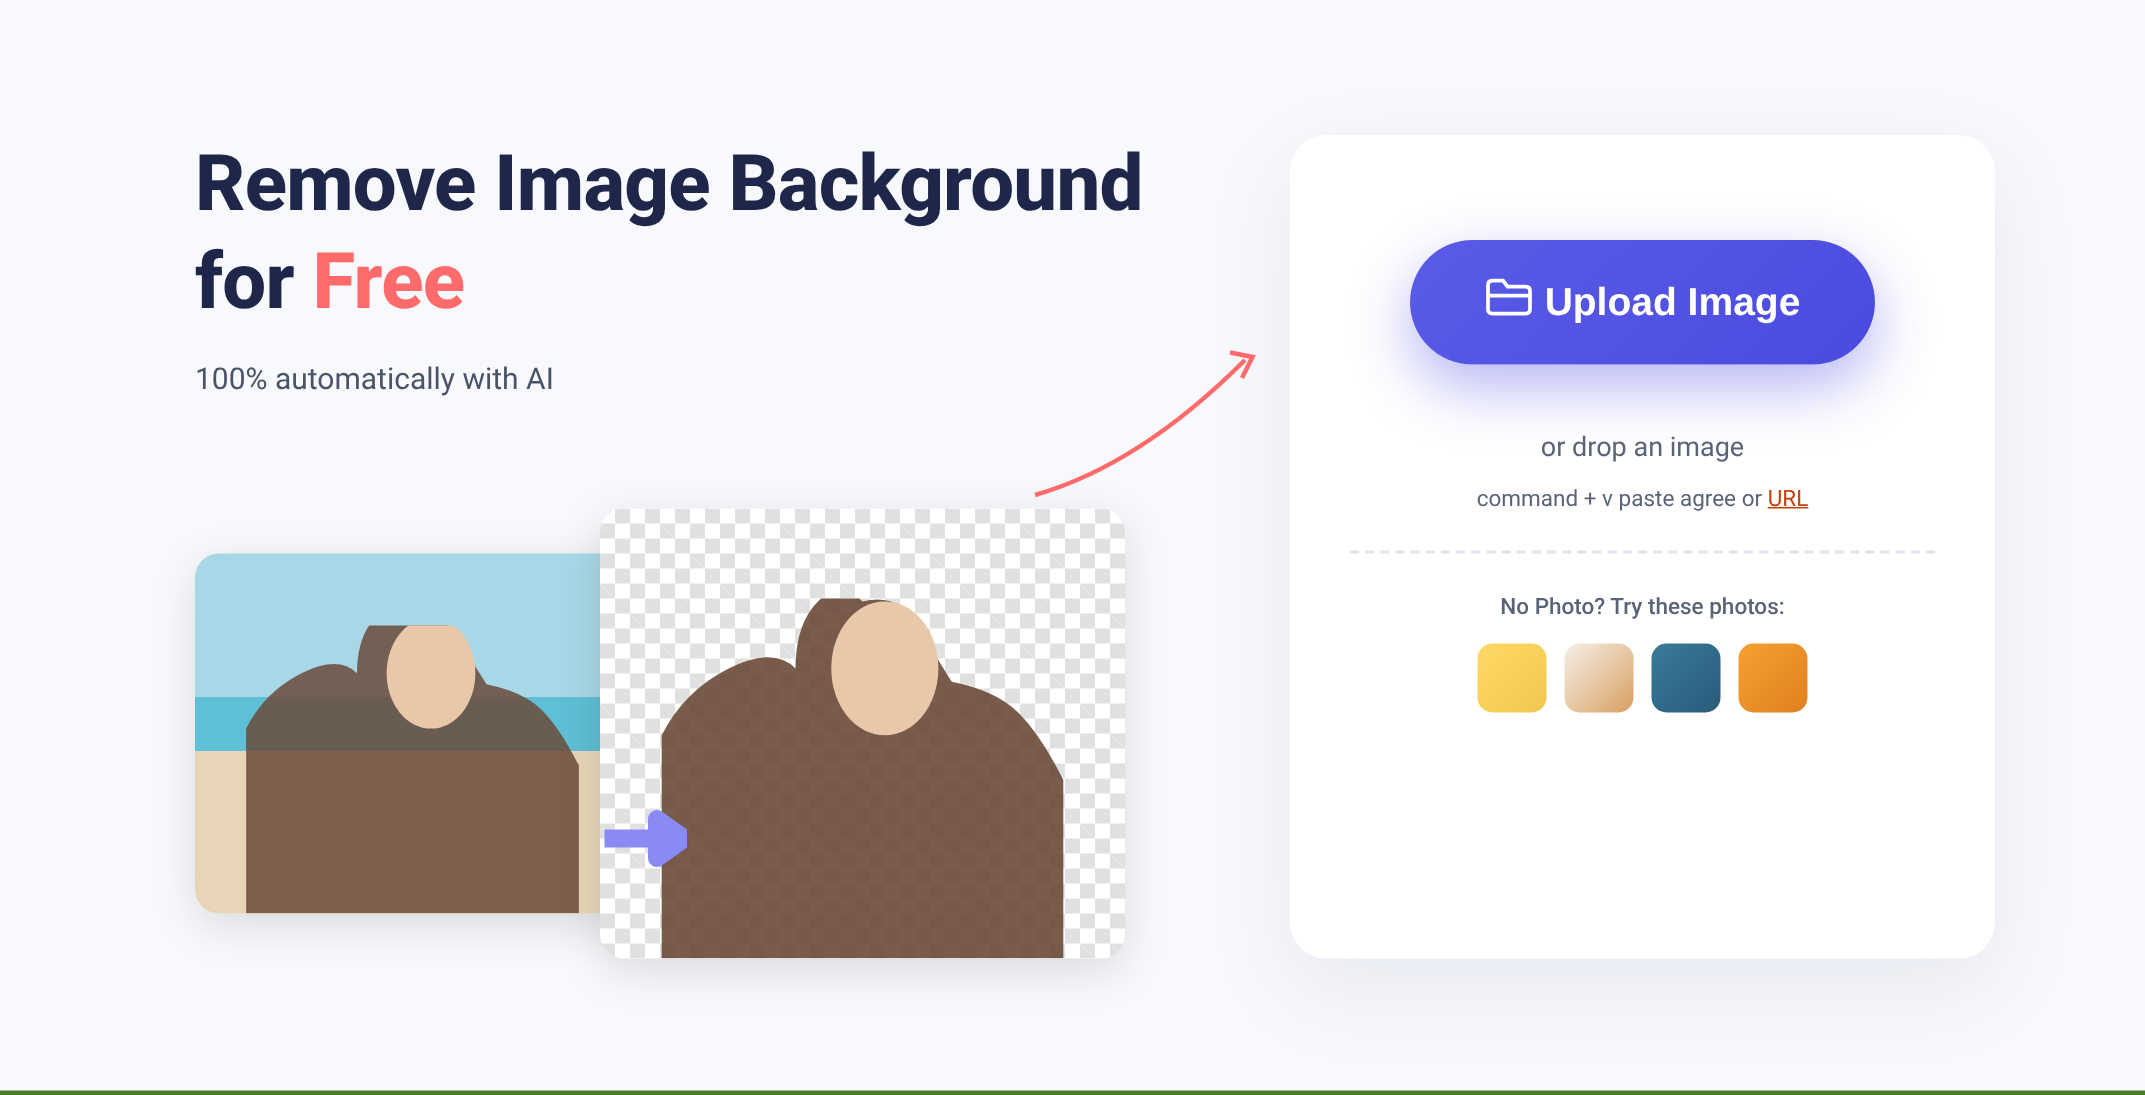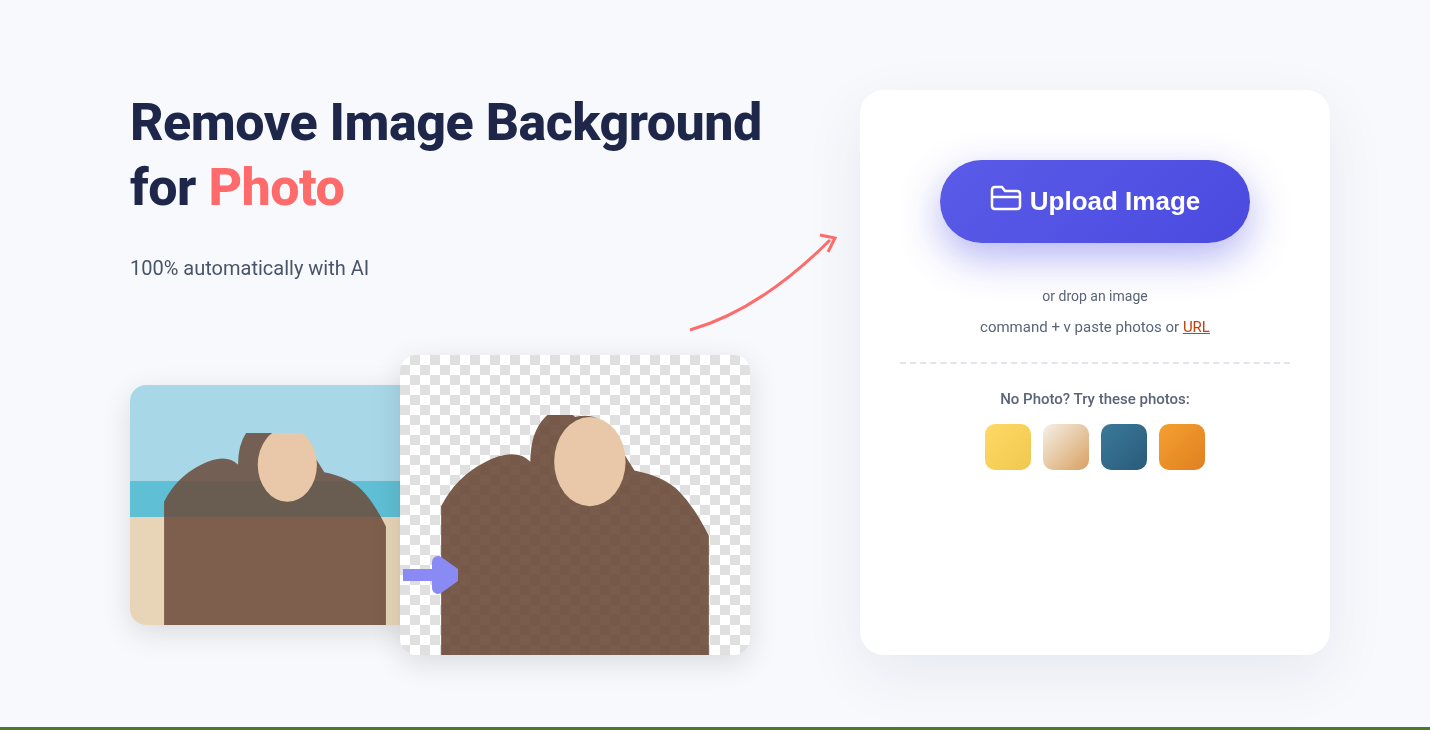--- a/index.html
+++ b/index.html
@@ -25,21 +25,21 @@
       font-size: 52px;
       font-weight: 800;
       color: #1e2749;
       line-height: 1.25;
       letter-spacing: -0.5px;
     }
     .headline-accent {
       color: #ff6b6b;
     }
     .subtitle {
-      margin-top: 36px;
+      margin-top: 20px;
       font-size: 20px;
       color: #4a5468;
       font-weight: 400;
     }
     .image-comparison {
       margin-top: 75px;
       display: flex;
       align-items: center;
       gap: 0;
       position: relative;
@@ -115,21 +115,21 @@
       font-size: 26px;
       font-weight: 600;
       cursor: pointer;
       display: inline-flex;
       align-items: center;
       gap: 8px;
       box-shadow: 0 15px 40px rgba(90, 90, 230, 0.45);
     }
     .drop-text {
       margin-top: 45px;
-      font-size: 14px;
+      font-size: 18px;
       color: #5a6478;
     }
     .paste-text {
       margin-top: 14px;
       font-size: 15px;
       color: #5a6478;
     }
     .url-link {
       color: #c2410c;
       text-decoration: underline;
@@ -179,21 +179,21 @@
       height: 3px;
       background: #4a7a2a;
     }
   </style>
 </head>
 <body>
 
 <div class="container">
   <div class="left-section">
     <h1 class="headline">
-      <span>Remove Image Background for </span><span class="headline-accent">Photo</span>
+      <span>Remove Image Background for </span><span class="headline-accent">Free</span>
     </h1>
     <p class="subtitle">100% automatically with AI</p>
 
     <div class="image-comparison">
       <div class="image-box image-original">
         <svg class="person-silhouette" viewBox="0 0 100 100" preserveAspectRatio="xMidYMax slice">
           <path d="M 50 20 Q 45 15 40 20 Q 35 25 35 35 Q 30 30 20 35 Q 10 40 5 50 L 5 100 L 95 100 L 95 60 Q 90 50 85 45 Q 80 40 70 38 Q 65 30 62 25 Q 58 18 50 20 Z" fill="#6b4a3a" opacity="0.85"></path>
           <ellipse cx="55" cy="35" rx="12" ry="15" fill="#e8c8a8"></ellipse>
         </svg>
       </div>
@@ -223,21 +223,21 @@
         <svg width="32" height="28" viewBox="0 0 32 28" fill="none">
           <path d="M 2 6 Q 2 3 5 3 L 12 3 L 15 7 L 27 7 Q 30 7 30 10 L 30 22 Q 30 25 27 25 L 5 25 Q 2 25 2 22 Z" stroke="white" stroke-width="2.5" fill="none"></path>
           <path d="M 2 13 L 30 13" stroke="white" stroke-width="2.5"></path>
         </svg>
       </span>
       <span>Upload Image</span>
     </button>
 
     <p class="drop-text">or drop an image</p>
     <p class="paste-text">
-      <span>command + v paste photos or </span><a class="url-link">URL</a>
+      <span>command + v paste agree or </span><a class="url-link">URL</a>
     </p>
 
     <hr class="divider">
 
     <p class="try-photos-label">No Photo? Try these photos:</p>
     <div class="sample-photos">
       <div class="sample-photo sample-1"></div>
       <div class="sample-photo sample-2"></div>
       <div class="sample-photo sample-3"></div>
       <div class="sample-photo sample-4"></div>

